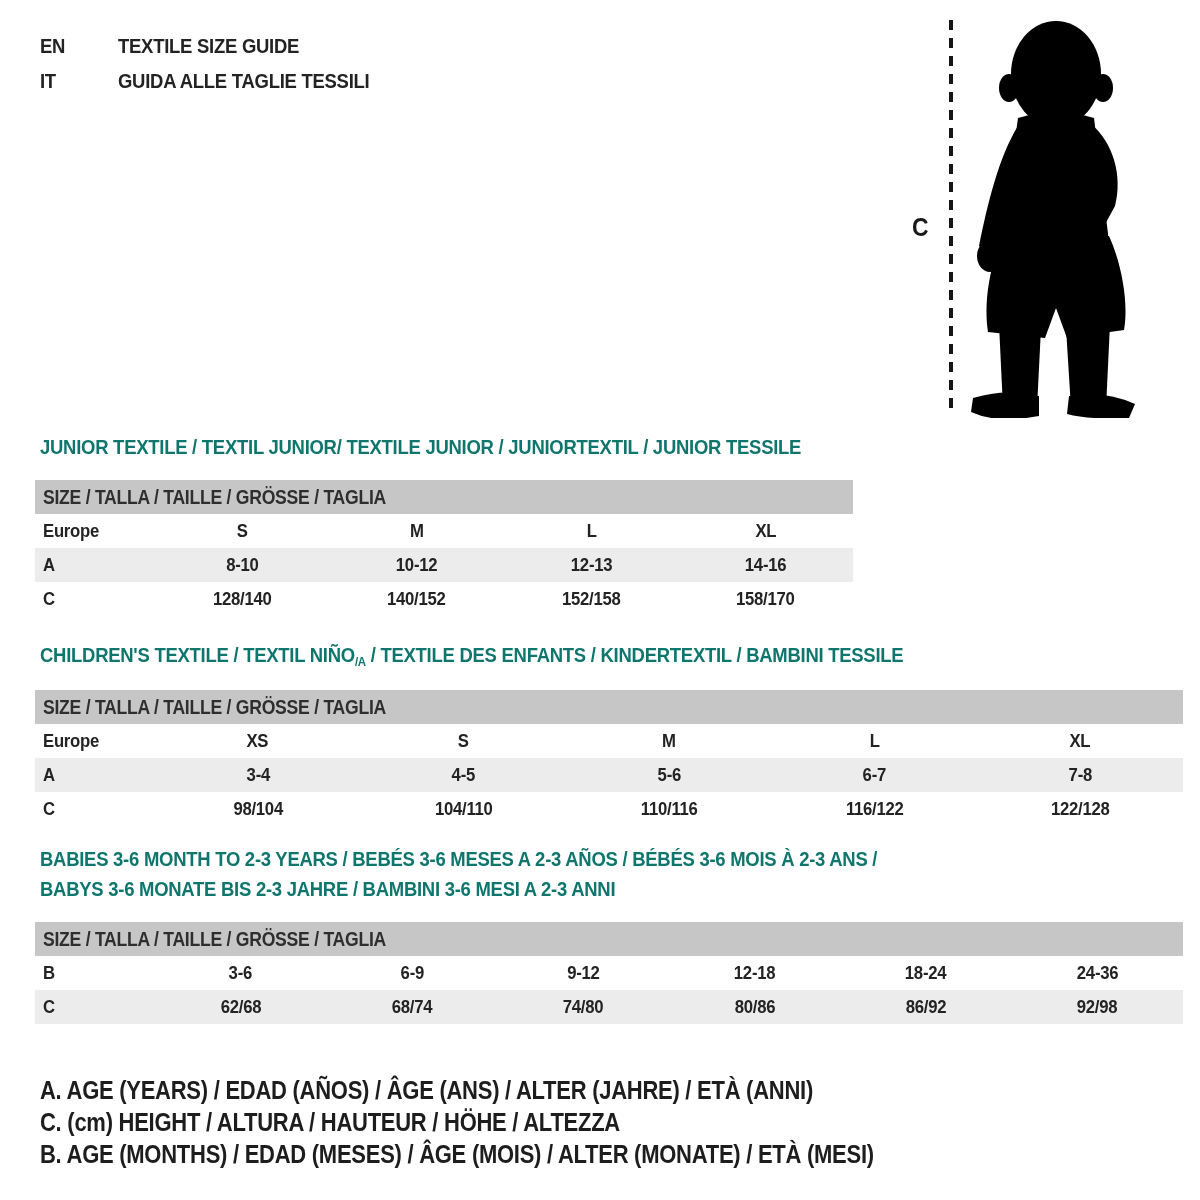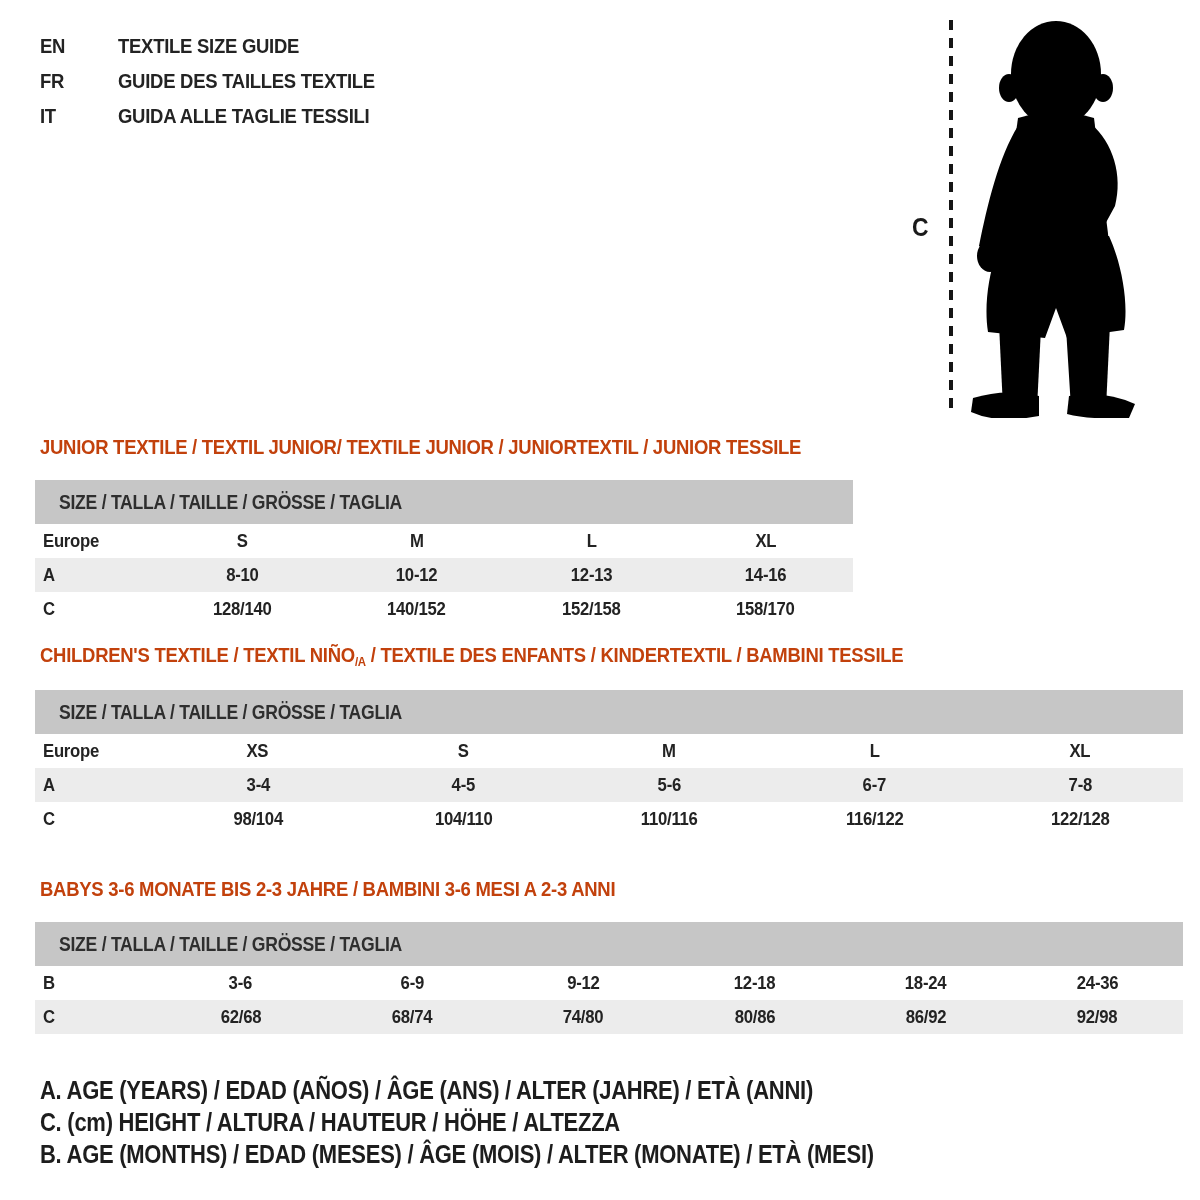--- a/index.html
+++ b/index.html
@@ -20,28 +20,28 @@
 
   
   .measure-line {
     position:absolute; left:949px; top:20px; width:4px; height:396px;
     background:repeating-linear-gradient(to bottom, #151515 0 10px, transparent 10px 18px);
   }
   .figure-c { position:absolute; left:912px; top:212px; font-size:26px; color:#1a1a1a; }
   .silhouette { position:absolute; left:963px; top:14px; width:178px; height:404px; }
 
   
-  .sec-title { position:absolute; left:40px; font-size:21px; color:#c2410c; height:26px; line-height:26px; }
+  .sec-title { position:absolute; left:40px; font-size:21px; color:#0f766e; height:26px; line-height:26px; }
   .sub { font-size:13px; vertical-align:-4px; }
 
   
   .sg-table { position:absolute; left:35px; }
   .thead {
-    background:#c6c6c6; height:44px; display:flex; align-items:center;
-    padding-left:24px; font-size:20px; color:#2e2e2e; box-sizing:border-box;
+    background:#c6c6c6; height:34px; display:flex; align-items:center;
+    padding-left:8px; font-size:20px; color:#2e2e2e; box-sizing:border-box;
   }
   .row { display:grid; height:34px; align-items:center; font-size:19px; }
   .row.alt { background:#ececec; }
   .cols4 { grid-template-columns:120px repeat(4, 1fr); }
   .cols5 { grid-template-columns:120px repeat(5, 1fr); }
   .cols6 { grid-template-columns:120px repeat(6, 1fr); }
   .cell { text-align:center; }
   .cell.label { text-align:left; padding-left:8px; }
 
   
@@ -53,24 +53,20 @@
 </style>
 </head>
 <body>
 
 <div class="canvas">
 
   <div class="lang-block">
     <div class="lang-row">
       <span><span class="t left">EN</span></span>
       <span><span class="t left">TEXTILE SIZE GUIDE</span></span>
-    </div>
-    <div class="lang-row">
-      <span><span class="t left">FR</span></span>
-      <span><span class="t left">GUIDE DES TAILLES TEXTILE</span></span>
     </div>
     <div class="lang-row">
       <span><span class="t left">IT</span></span>
       <span><span class="t left">GUIDA ALLE TAGLIE TESSILI</span></span>
     </div>
   </div>
 
   <div class="measure-line"></div>
   <div class="figure-c"><span class="t left">C</span></div>
   <div class="silhouette">
@@ -157,20 +153,23 @@
     <div class="row cols5">
       <div class="cell label"><span class="t left">C</span></div>
       <div class="cell"><span class="t center">98/104</span></div>
       <div class="cell"><span class="t center">104/110</span></div>
       <div class="cell"><span class="t center">110/116</span></div>
       <div class="cell"><span class="t center">116/122</span></div>
       <div class="cell"><span class="t center">122/128</span></div>
     </div>
   </div>
 
+  <div class="sec-title" style="top:846px;">
+    <span class="t left">BABIES 3-6 MONTH TO 2-3 YEARS / BEBÉS 3-6 MESES A 2-3 AÑOS / BÉBÉS 3-6 MOIS À 2-3 ANS /</span>
+  </div>
   <div class="sec-title" style="top:876px;">
     <span class="t left">BABYS 3-6 MONATE BIS 2-3 JAHRE / BAMBINI 3-6 MESI A 2-3 ANNI</span>
   </div>
   <div class="sg-table w-wide" style="top:922px;">
     <div class="thead">
         <span class="t left">SIZE / TALLA / TAILLE / GRÖSSE / TAGLIA</span>
       </div>
     <div class="row cols6">
       <div class="cell label"><span class="t left">B</span></div>
       <div class="cell"><span class="t center">3-6</span></div>

